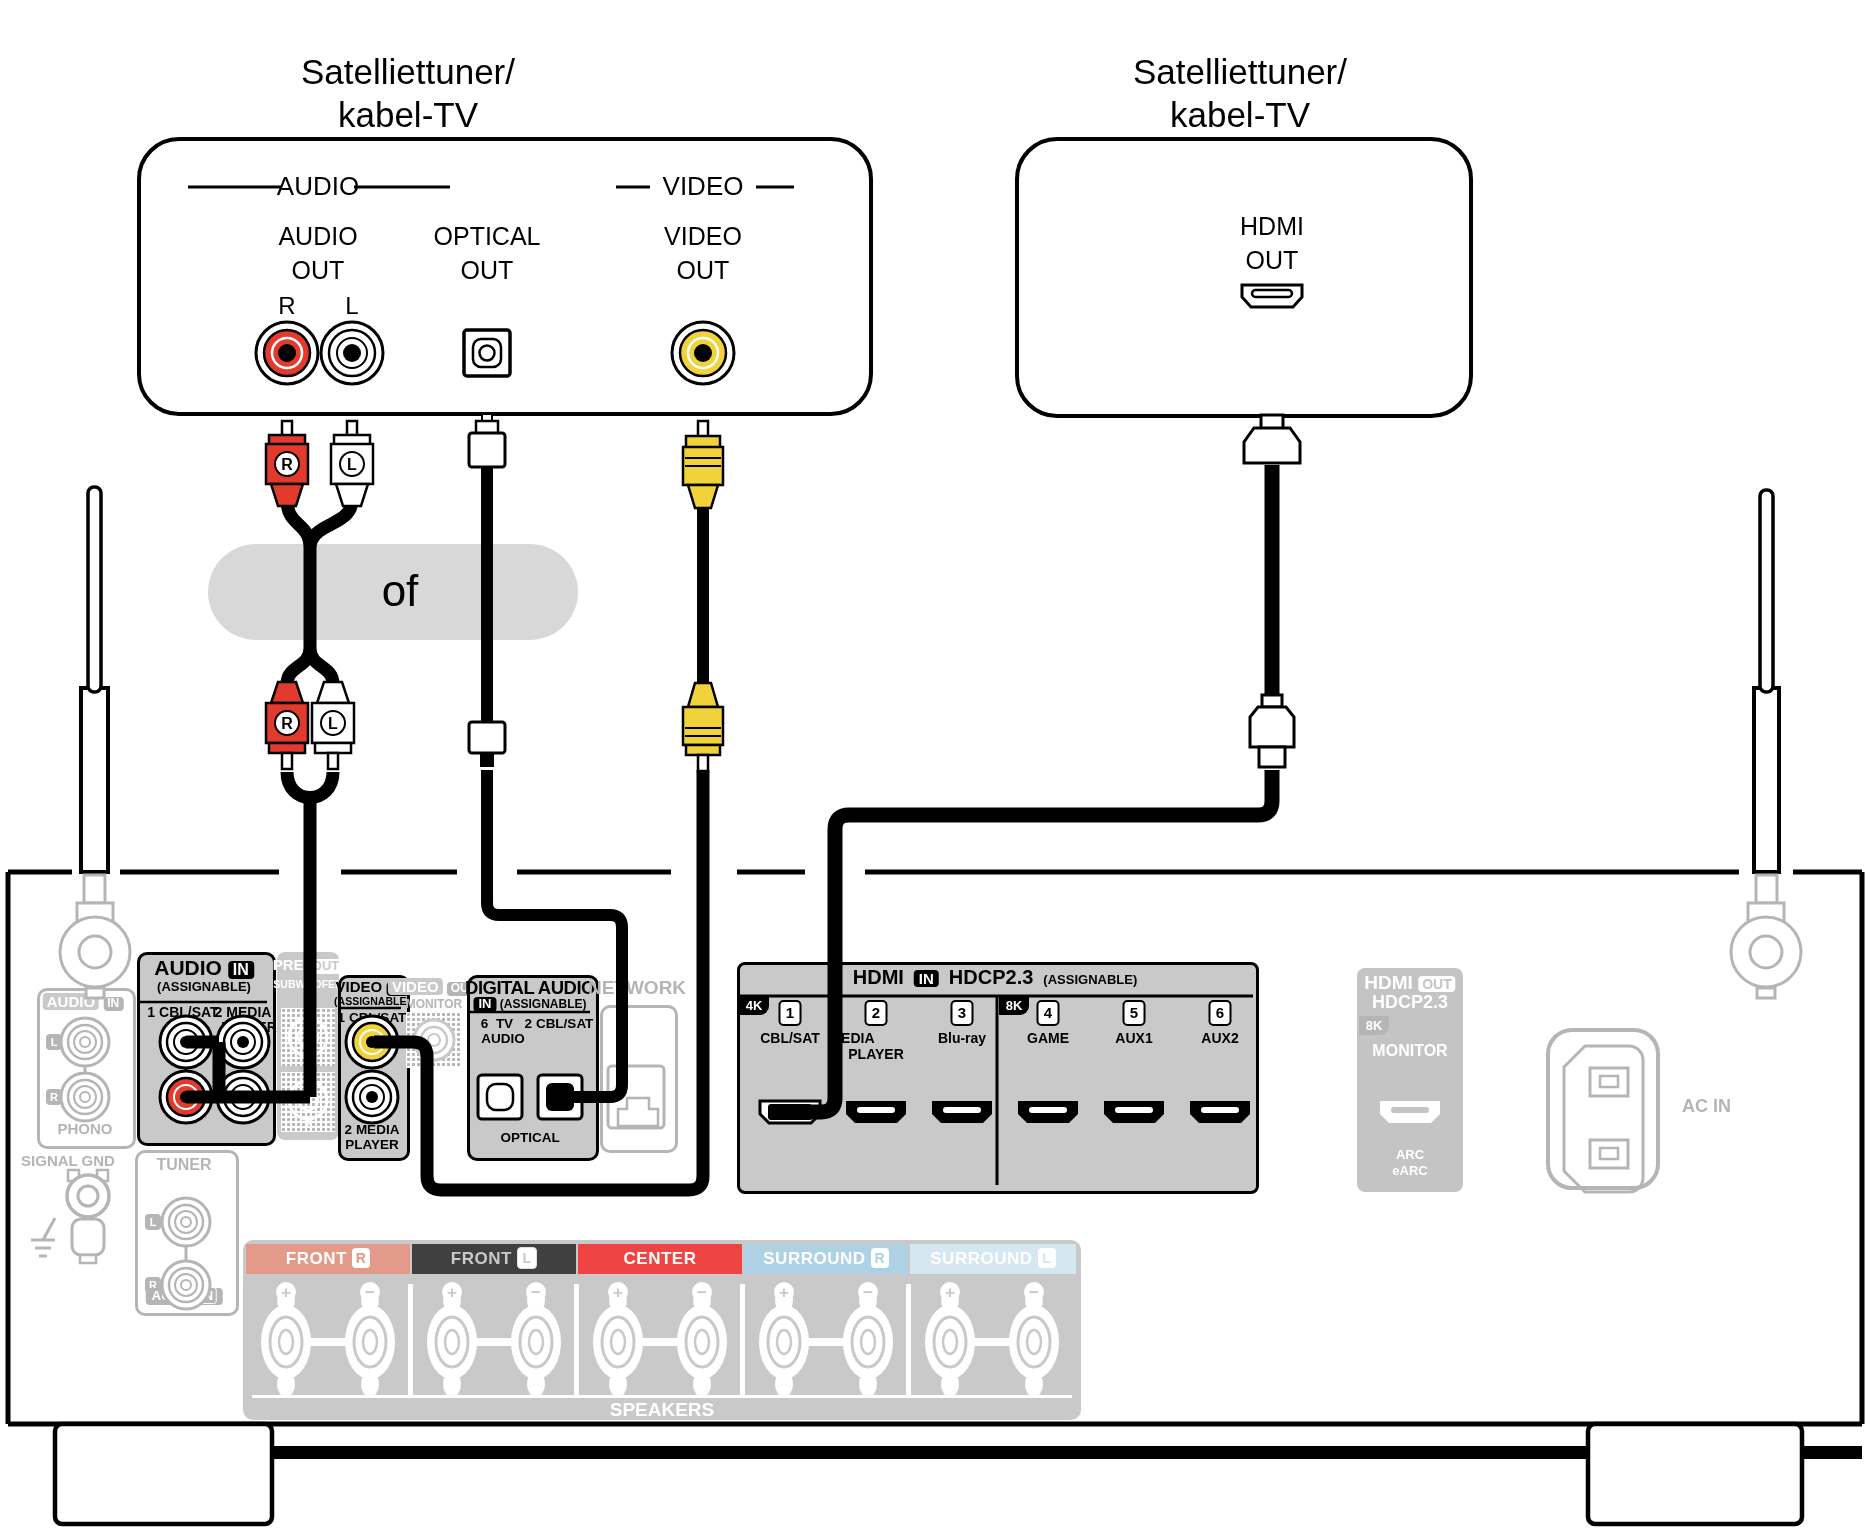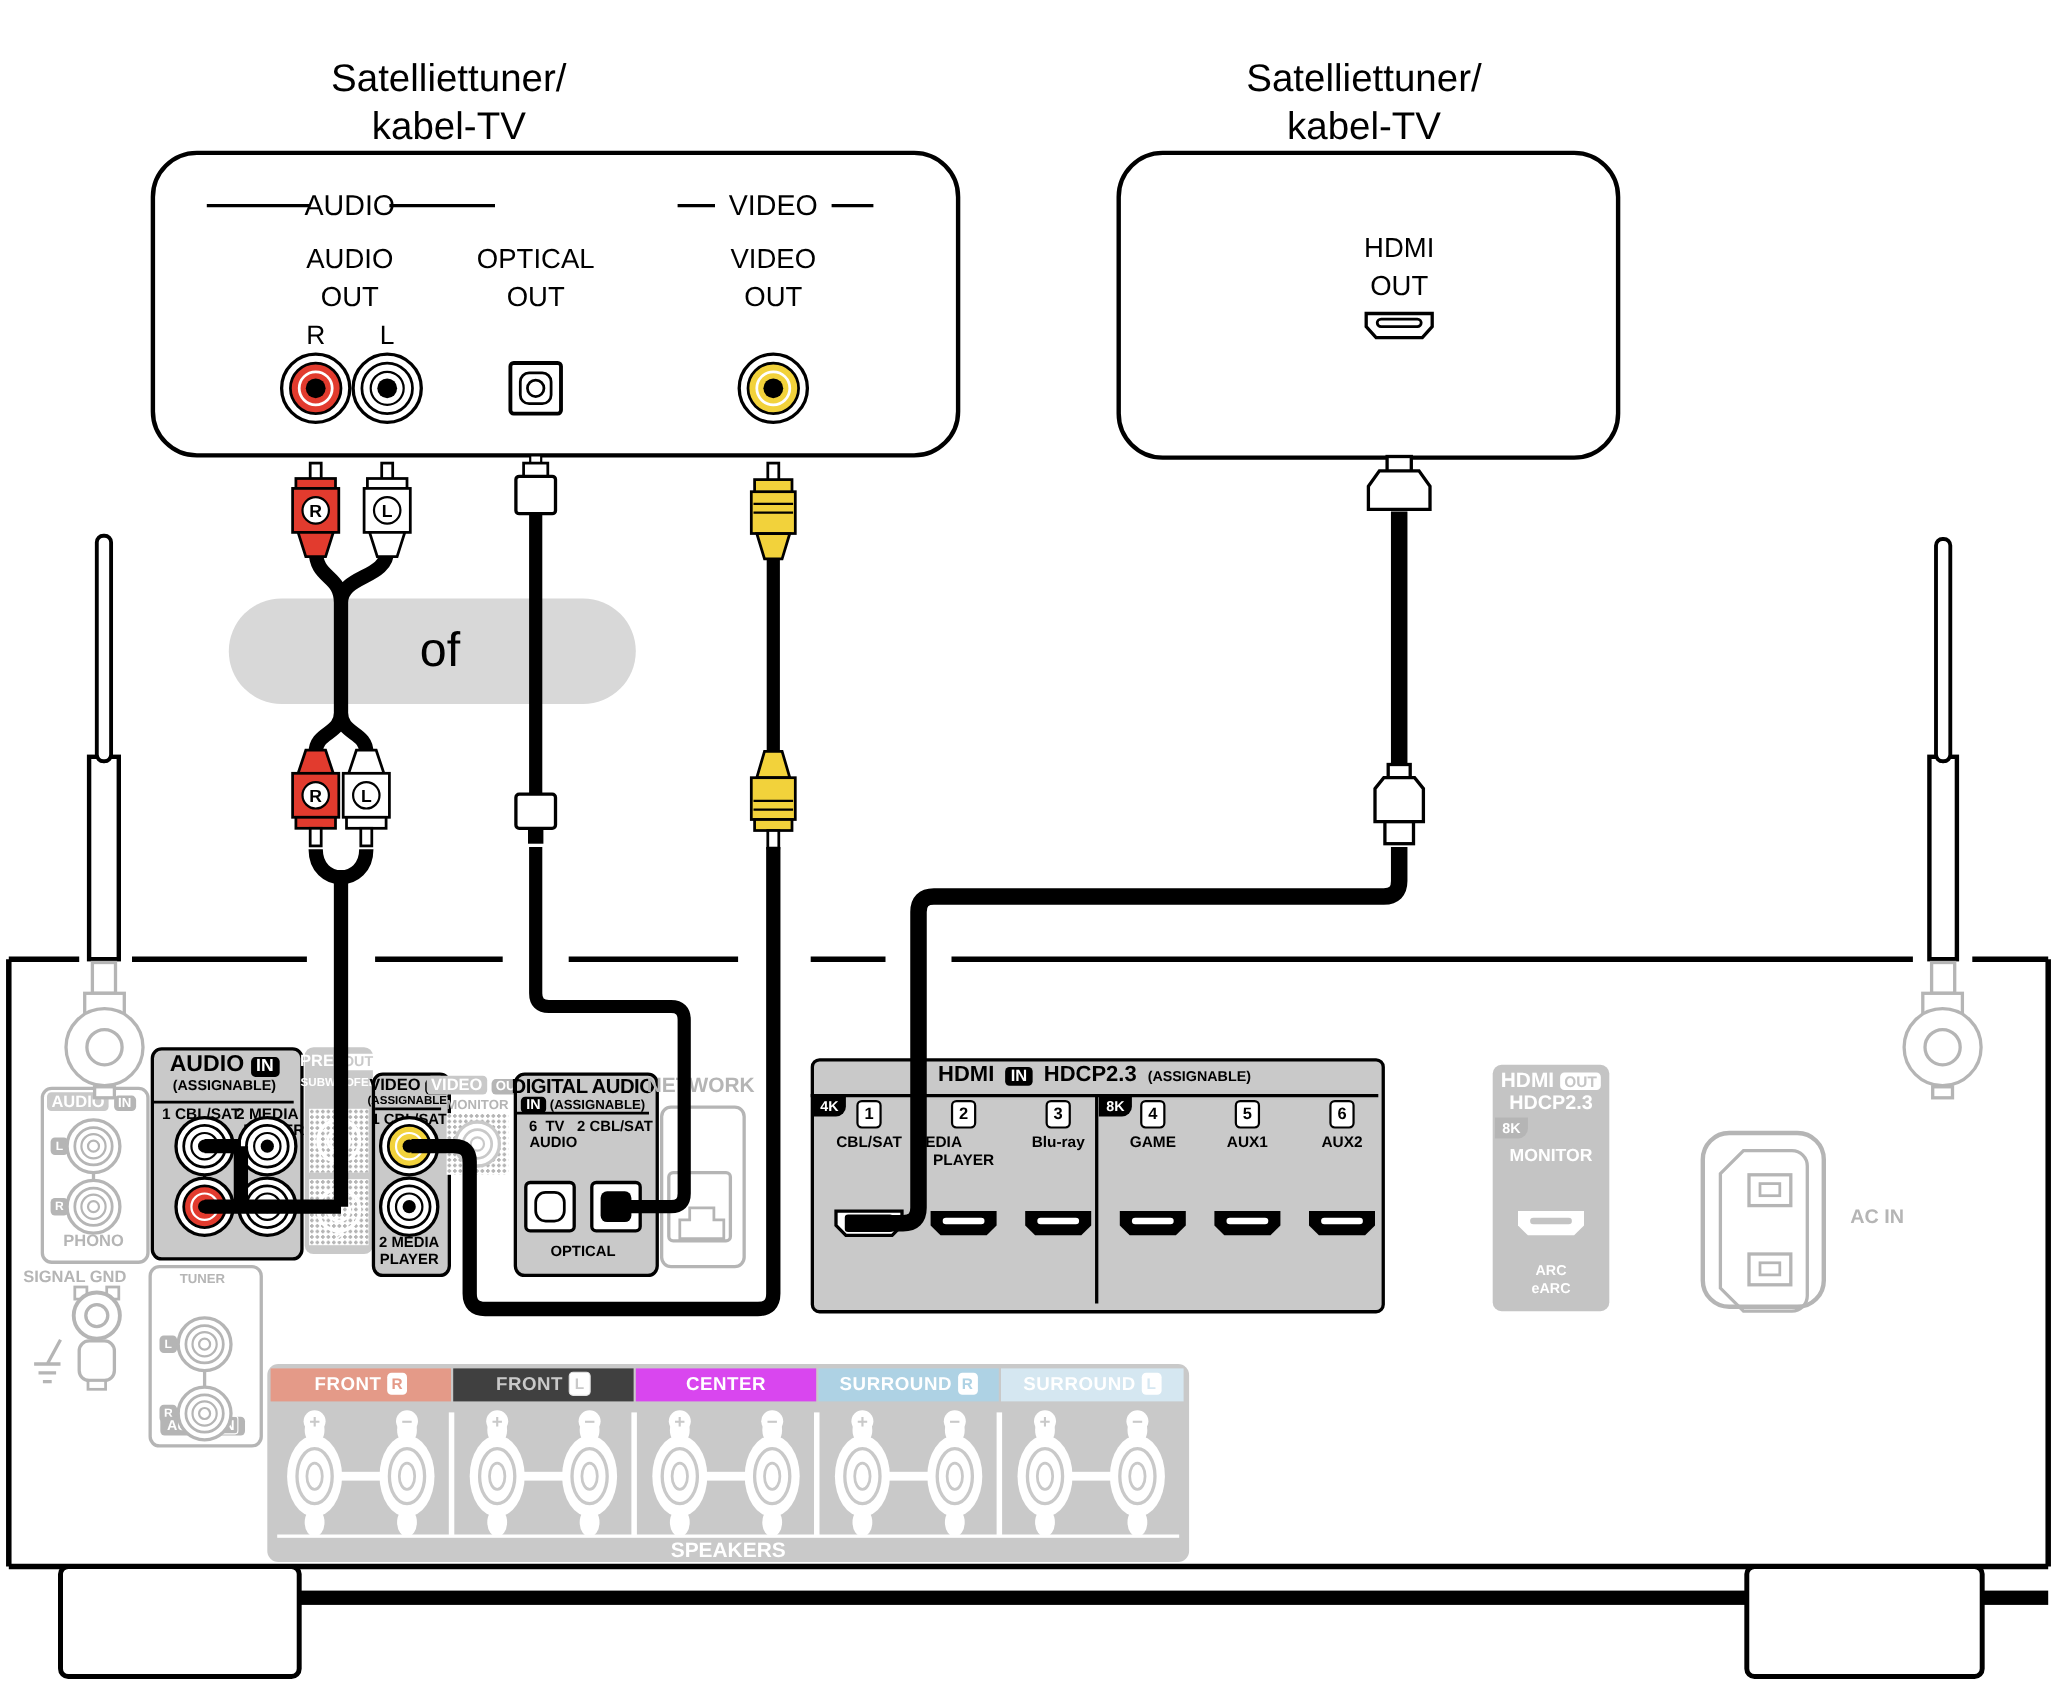--- a/index.html
+++ b/index.html
@@ -27,21 +27,21 @@
   .numbadge{position:absolute;width:19px;height:22px;border:2.5px solid #000;border-radius:5px;
             background:#fff;font-weight:bold;font-size:15px;line-height:22px;text-align:center;
             transform:translateX(-50%)}
   .spbar{position:absolute;height:30px;font-weight:bold;font-size:17px;line-height:30px;
          text-align:center;letter-spacing:.5px}
   .spb{display:inline-block;background:#fff;min-width:18px;height:20px;line-height:20px;
        border-radius:4px;font-size:14px;vertical-align:1px}
   .spb:empty{display:none}
   .ch1{background:#e49a88;color:#fff}.ch1 .spb{color:#e49a88}
   .ch2{background:#404040;color:#c9c9c9}.ch2 .spb{color:#c9c9c9;border:1px solid #e2e2e2}
-  .ch3{background:#d946ef;color:#fff}
+  .ch3{background:#ef4444;color:#fff}
   .ch4{background:#aed2e4;color:#fff}.ch4 .spb{color:#aed2e4}
   .ch5{background:#d5e7f1;color:#fff}.ch5 .spb{color:#d5e7f1}
   svg#overlay{position:absolute;left:0;top:0;pointer-events:none}
   svg text.pl{font:bold 16px "Liberation Sans",sans-serif;text-anchor:middle}
   svg text.pm{font:bold 17px "Liberation Sans",sans-serif;text-anchor:middle;fill:#c9c9c9}
 </style>
 </head>
 <body>
 
 <div id="canvas">
@@ -138,21 +138,21 @@
 
   <div class="box graybox" style="left:37px;top:988px;width:93px;height:155px"></div>
   <div class="L b g" style="left:83px;top:993px;font-size:15px"><span class="gbadge" style="background:#c9c9c9">AUDIO</span> <span class="gbadge" style="font-size:12px">IN</span></div>
   <div class="L b" style="left:54px;top:1034px;font-size:11px;background:#b5b5b5;color:#fff;width:16px;height:16px;line-height:16px;border-radius:4px">L</div>
   <div class="L b" style="left:54px;top:1089px;font-size:11px;background:#b5b5b5;color:#fff;width:16px;height:16px;line-height:16px;border-radius:4px">R</div>
   <div class="L b g" style="left:85px;top:1120px;font-size:15px">PHONO</div>
 
   <div class="L b g" style="left:68px;top:1152px;font-size:15px">SIGNAL GND</div>
 
   <div class="box graybox" style="left:135px;top:1150px;width:98px;height:160px"></div>
-  <div class="L b g" style="left:184px;top:1156px;font-size:12px">TUNER</div>
+  <div class="L b g" style="left:184px;top:1156px;font-size:16px">TUNER</div>
   <div class="L b" style="left:153px;top:1214px;font-size:11px;background:#b5b5b5;color:#fff;width:16px;height:16px;line-height:16px;border-radius:4px">L</div>
   <div class="L b" style="left:153px;top:1277px;font-size:11px;background:#b5b5b5;color:#fff;width:16px;height:16px;line-height:16px;border-radius:4px">R</div>
   <div class="L b" style="left:184px;top:1288px;font-size:13px;background:#b5b5b5;color:#fff;padding:1px 6px;border-radius:4px"><span>AUDIO</span> <span style="border:1.5px solid #fff;border-radius:3px;padding:0 2px">IN</span></div>
 
   <div class="box" style="left:243px;top:1240px;width:838px;height:180px;background:#c9c9c9;border-radius:10px"></div>
   <div class="spbar ch1" style="left:246px;top:1244px;width:164px"><span>FRONT</span> <span class="spb">R</span></div>
   <div class="spbar ch2" style="left:412px;top:1244px;width:164px"><span>FRONT</span> <span class="spb">L</span></div>
   <div class="spbar ch3" style="left:578px;top:1244px;width:164px"><span>CENTER</span> </div>
   <div class="spbar ch4" style="left:744px;top:1244px;width:164px"><span>SURROUND</span> <span class="spb">R</span></div>
   <div class="spbar ch5" style="left:910px;top:1244px;width:166px"><span>SURROUND</span> <span class="spb">L</span></div>

